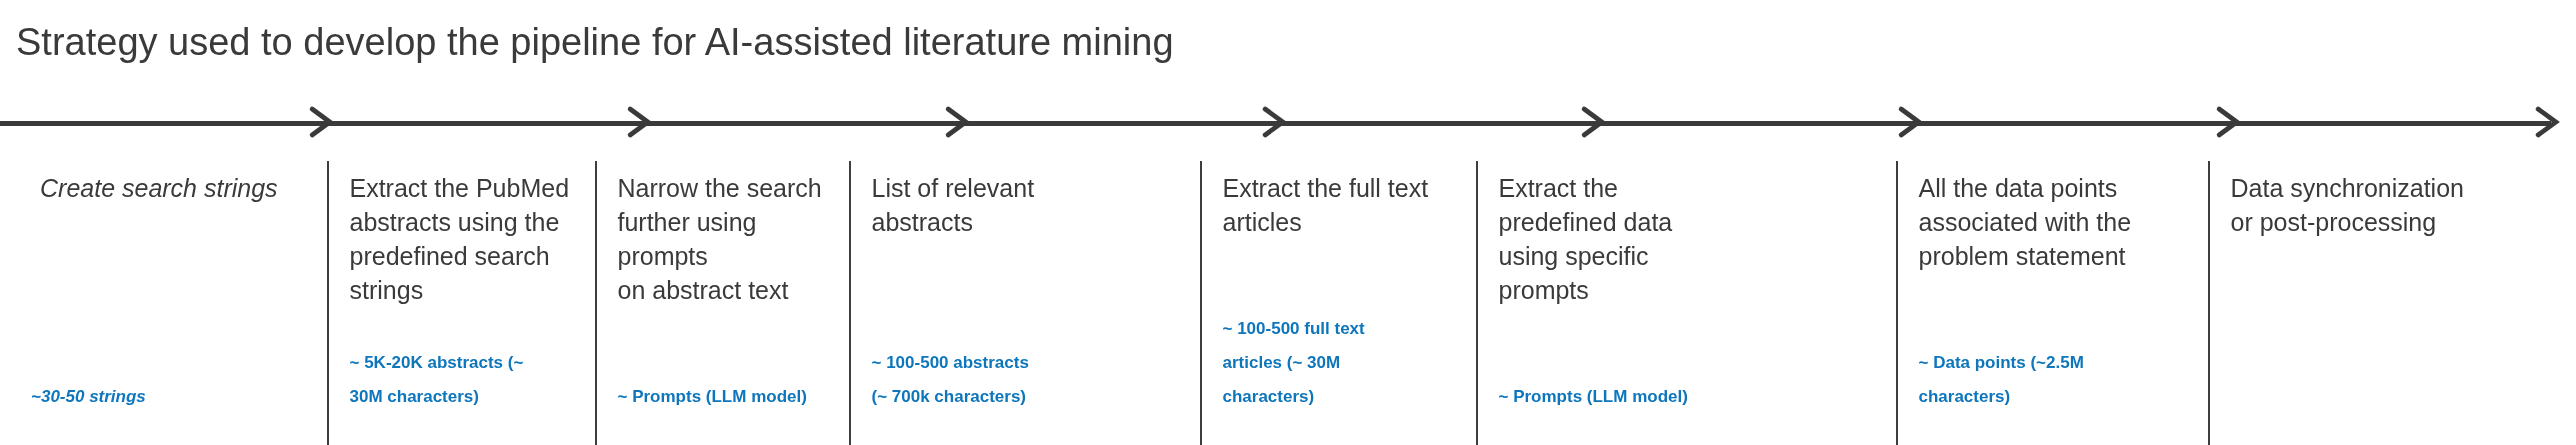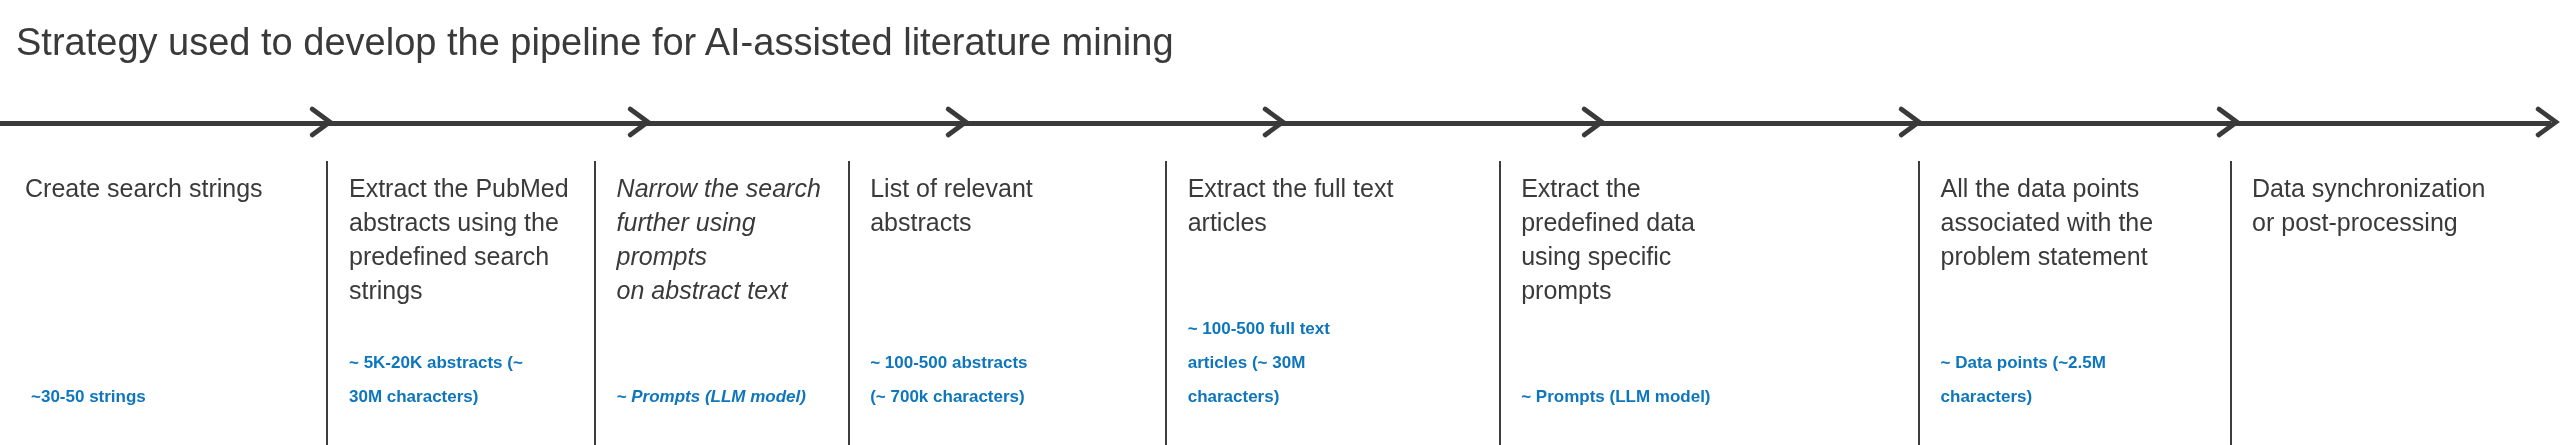--- a/index.html
+++ b/index.html
@@ -46,43 +46,43 @@
     position:absolute;
     top:161px;bottom:0;left:0;
     width:2576px;
     display:flex;
     align-items:stretch;
   }
   .stage-col{
     position:relative;
     padding:9.6px 18px 0 20.5px;
   }
-  .stage-col.first{padding-left:25px;}
+  .stage-col.first{padding-left:40px;font-style:italic;}
   .stage-col + .stage-col{
     border-left:2.1px solid #3d3d3d;
   }
   .stage-label{
     font-size:25px;
     line-height:34px;
     white-space:pre-line;
     color:var(--text);
   }
   .stage-annotation{
     position:absolute;
     left:20.5px;right:13.7px;bottom:31.5px;
     font-size:17px;
     line-height:34px;
     font-weight:700;
     white-space:pre-line;
     color:var(--accent);
   }
   .stage-col.first .stage-annotation{left:31px;margin-top:17px;}
   
-  .w1{width:327px;} .w2{width:268px;} .w3{width:254px;font-style:italic;} .w4{width:318px;}
-  .w5{width:334px;} .w6{width:375px;} .w7{width:312px;margin-left:45px;} .w8{width:347px;}
+  .w1{width:327px;} .w2{width:268px;} .w3{width:254px;} .w4{width:318px;}
+  .w5{width:276px;margin-left:33px;} .w6{width:375px;} .w7{width:312px;margin-left:45px;} .w8{width:347px;}
 </style>
 </head>
 <body>
 
 <div class="slide-title">Strategy used to develop the pipeline for AI-assisted literature mining</div>
 
 <div class="timeline">
   <div class="tl-line"></div>
   <svg class="chevron" style="left:310px" viewBox="0 0 32 44">
       <path d="M3 3 L29 22 L3 41" fill="none" stroke="#3A3A3A" stroke-width="7" stroke-linecap="round" stroke-linejoin="miter"></path>

